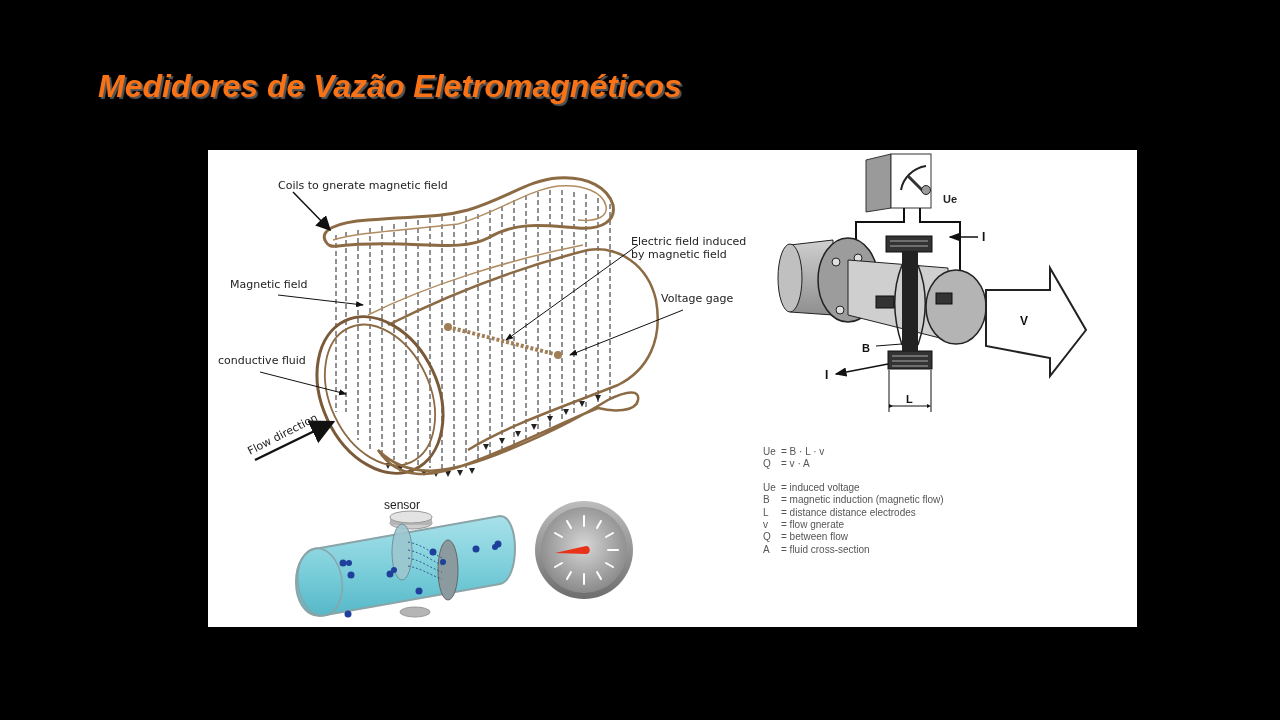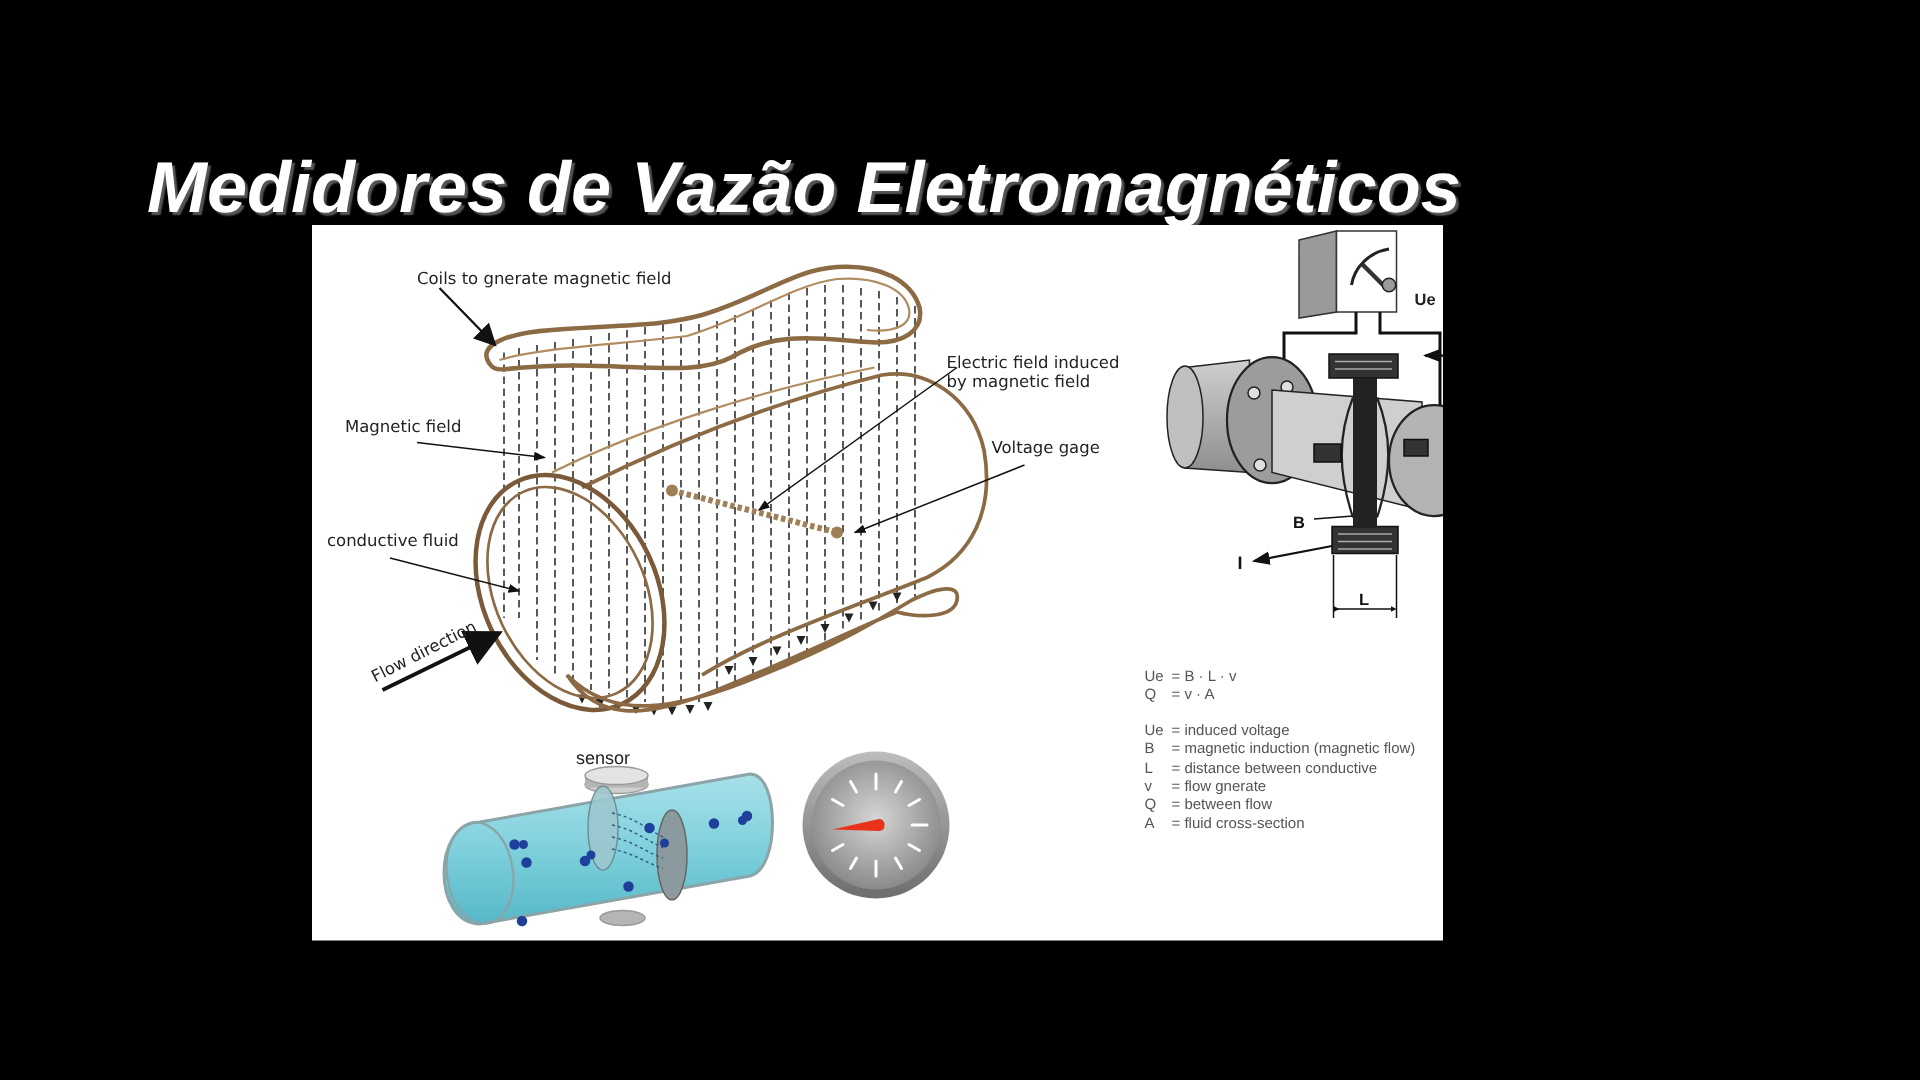--- a/index.html
+++ b/index.html
@@ -1,24 +1,24 @@
 <!DOCTYPE html>
 <html><head>
   <meta charset="utf-8">
   <style>
     html, body { margin: 0; padding: 0; background: #000; }
     body { width: 1280px; height: 720px; position: relative; overflow: hidden; font-family: "Liberation Sans", sans-serif; }
     .slide-title {
-      position: absolute; left: 98px; top: 98px;
-      color: #ffffff; font-family: "Liberation Sans", sans-serif;
-      font-weight: bold; font-style: italic; font-size: 48px;
+      position: absolute; left: 98px; top: 68px;
+      color: #f97316; font-family: "Liberation Sans", sans-serif;
+      font-weight: bold; font-style: italic; font-size: 32px;
       letter-spacing: 0px; white-space: nowrap;
       text-shadow: 2px 2px 1px #555;
     }
-    .panel { position: absolute; left: 208px; top: 150px; width: 754px; height: 477px; background: #fff; overflow: hidden; }
+    .panel { position: absolute; left: 208px; top: 150px; width: 929px; height: 477px; background: #fff; overflow: hidden; }
     .panel svg { position: absolute; left: 0; top: 0; }
     .lbl { font-family: "DejaVu Sans", sans-serif; font-size: 11px; fill: #222; }
     .legend { position: absolute; left: 555px; top: 296px; font-family: "Liberation Sans", sans-serif; font-size: 10px; color: #555; line-height: 12.4px; }
     .legend .row { display: flex; white-space: nowrap; }
     .legend .sym { width: 18px; }
     .legend .gap { height: 11px; }
   </style>
 </head>
 <body>
 
@@ -261,21 +261,21 @@
     <div class="row">
       <span class="sym">Ue</span>
       <span>= induced voltage</span>
     </div>
     <div class="row">
       <span class="sym">B</span>
       <span>= magnetic induction (magnetic flow)</span>
     </div>
     <div class="row">
       <span class="sym">L</span>
-      <span>= distance between conductive</span>
+      <span>= distance distance electrodes</span>
     </div>
     <div class="row">
       <span class="sym">v</span>
       <span>= flow gnerate</span>
     </div>
     <div class="row">
       <span class="sym">Q</span>
       <span>= between flow</span>
     </div>
     <div class="row">

